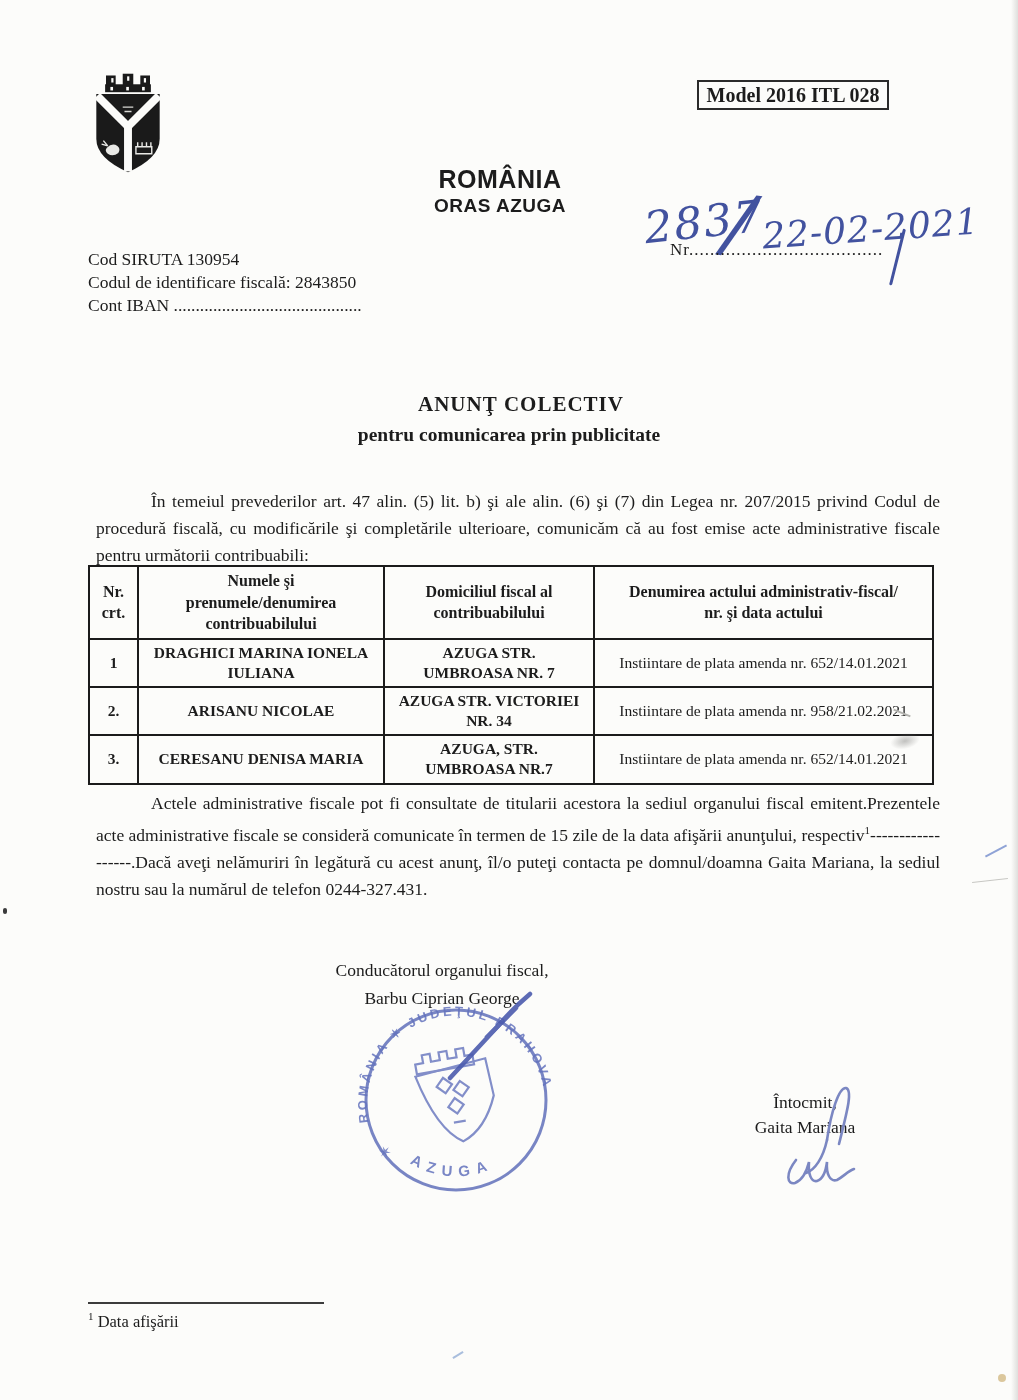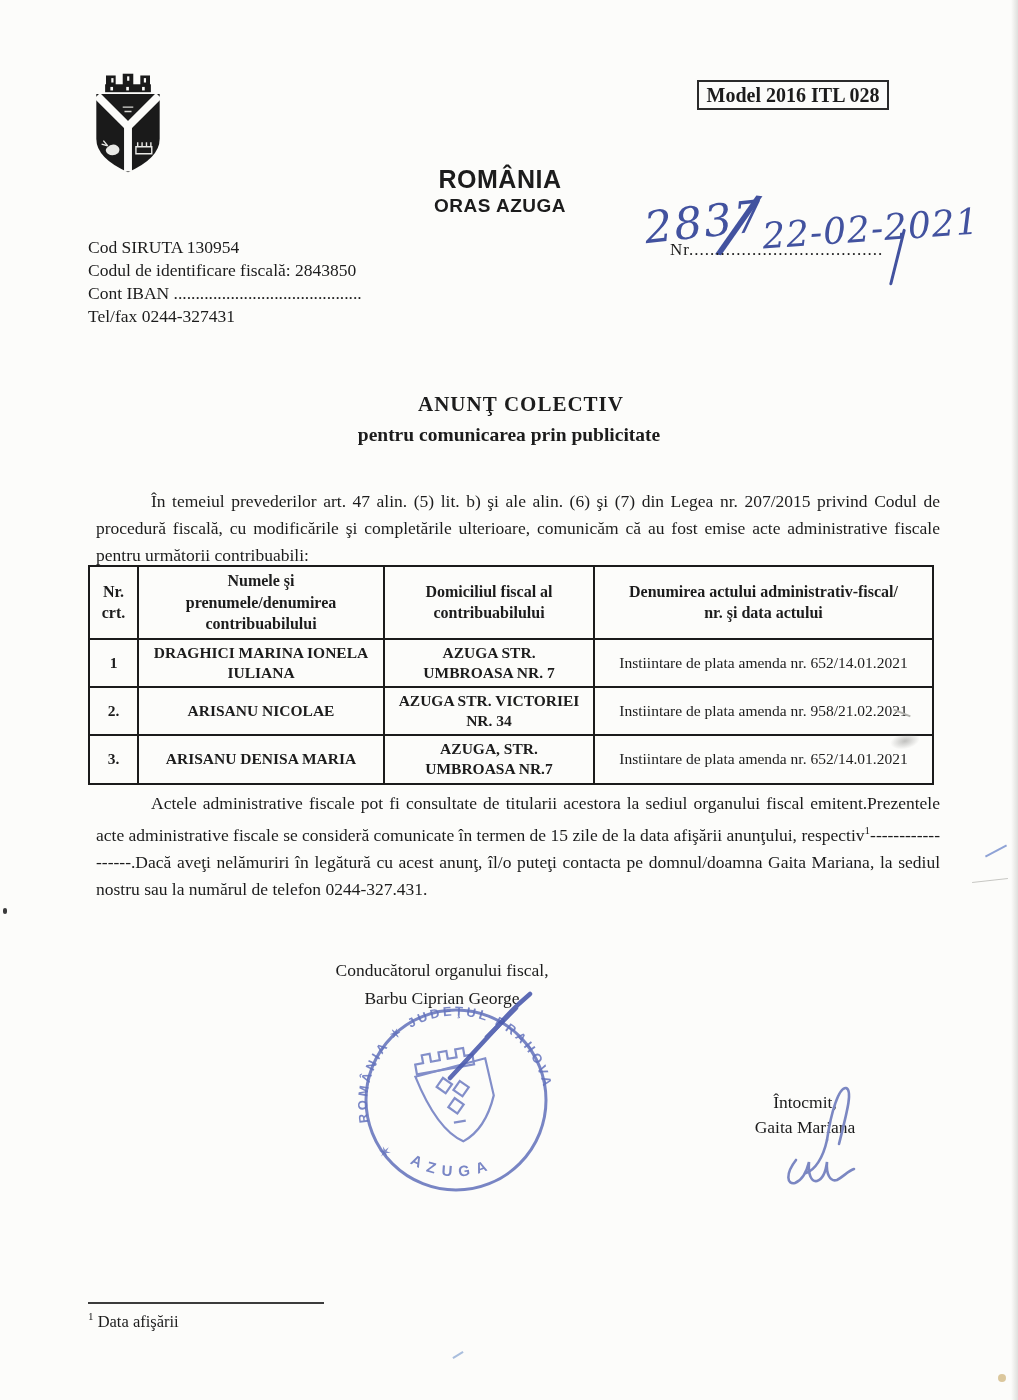--- a/index.html
+++ b/index.html
@@ -21,21 +21,21 @@
     font-weight:bold;font-size:20px;
   }
   .country-head{
     left:0;top:166px;width:1000px;text-align:center;
     font-family:"Liberation Sans", sans-serif;font-weight:bold;
     line-height:1.1;
   }
   .country-head .country{font-size:25px;letter-spacing:.5px;display:block;}
   .country-head .city{font-size:19px;letter-spacing:.5px;display:block;margin-top:2px;}
   .info-block{
-    left:88px;top:236px;font-size:17.5px;line-height:23px;
+    left:88px;top:248px;font-size:17.5px;line-height:23px;
   }
   
   .handwriting{color:#42529f;font-style:italic;font-family:"DejaVu Serif", serif;}
   .hw-number{left:644px;top:196px;font-size:44px;transform:rotate(-6deg);letter-spacing:2px;}
   .hw-slash{left:726px;top:178px;font-size:78px;font-weight:300;transform:rotate(8deg);}
   .hw-date{left:762px;top:208px;font-size:36px;transform:rotate(-4deg);letter-spacing:1px;white-space:nowrap;}
   .hw-tail{left:896px;top:228px;width:2.5px;height:58px;background:#42529f;transform:rotate(14deg);border-radius:2px;}
   .nr-line{left:670px;top:240px;font-size:17px;letter-spacing:1px;}
   
   .doc-title{left:12px;top:392px;width:1018px;text-align:center;font-weight:bold;font-size:21px;letter-spacing:1px;}
@@ -133,21 +133,20 @@
   <div class="abs handwriting hw-number">2837</div>
   <div class="abs handwriting hw-slash">/</div>
   <div class="abs handwriting hw-date">22-02-2021</div>
   <div class="abs hw-tail"></div>
   <div class="abs nr-line">Nr.....................................</div>
 
   <div class="abs info-block">
     <div>Cod SIRUTA 130954</div>
     <div> Codul de identificare fiscală: 2843850</div>
     <div>Cont IBAN ...........................................</div>
-    <div>Tel/fax 0244-327431</div>
   </div>
 
   <div class="abs doc-title">ANUNŢ COLECTIV</div>
   <div class="abs doc-subtitle">pentru comunicarea prin publicitate</div>
 
   <p class="abs para p-intro">În temeiul prevederilor art. 47 alin. (5) lit. b) şi ale alin. (6) şi (7) din Legea nr. 207/2015 privind Codul de procedură fiscală, cu modificările şi completările ulterioare, comunicăm că au fost emise acte administrative fiscale pentru următorii contribuabili:</p>
 
   <table class="main">
     <colgroup>
       <col style="width:49px">
@@ -178,21 +177,21 @@
       </tr>
       <tr>
         <td class="nr-cell">2.</td>
         <td class="name-cell">ARISANU NICOLAE</td>
         <td class="addr-cell preline">AZUGA STR. VICTORIEI
 NR. 34</td>
         <td>Instiintare de plata amenda nr. 958/21.02.2021</td>
       </tr>
       <tr>
         <td class="nr-cell">3.</td>
-        <td class="name-cell">ARISANU DENISA MARIA</td>
+        <td class="name-cell">CERESANU DENISA MARIA</td>
         <td class="addr-cell preline">AZUGA, STR.
 UMBROASA NR.7</td>
         <td>Instiintare de plata amenda nr. 652/14.01.2021</td>
       </tr>
     </tbody>
   </table>
 
   <p class="abs para p-body"><span>Actele administrative fiscale pot fi consultate de titularii acestora la sediul organului fiscal emitent.Prezentele acte administrative fiscale se consideră comunicate în termen de 15 zile de la data afişării anunţului, respectiv</span><sup>1</sup><span>------------------.Dacă aveţi nelămuriri în legătură cu acest anunţ, îl/o puteţi contacta pe domnul/doamna Gaita Mariana, la sediul nostru sau la numărul de telefon 0244-327.431.</span></p>
 
   <div class="abs signoff">

